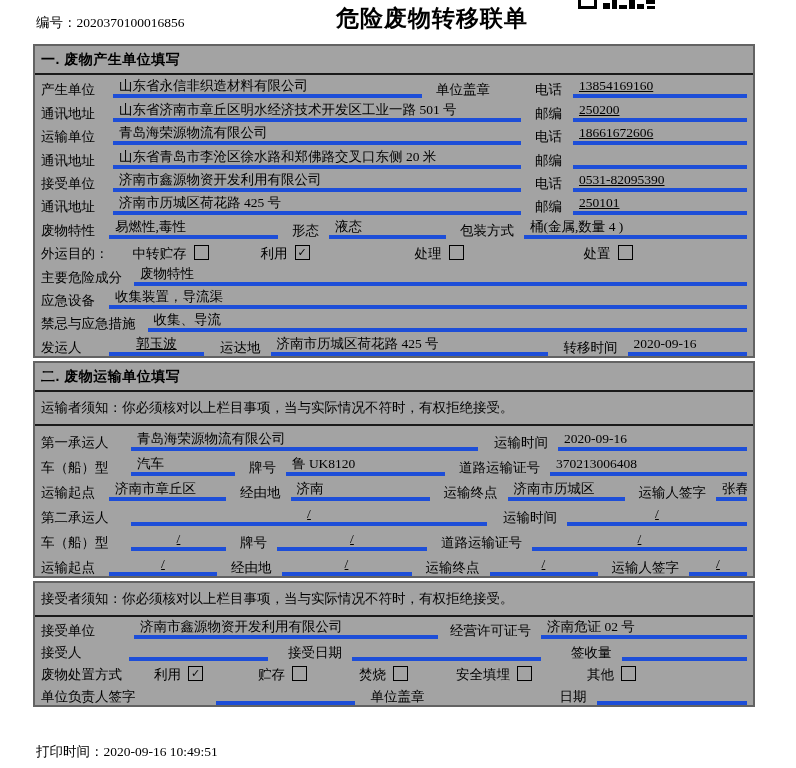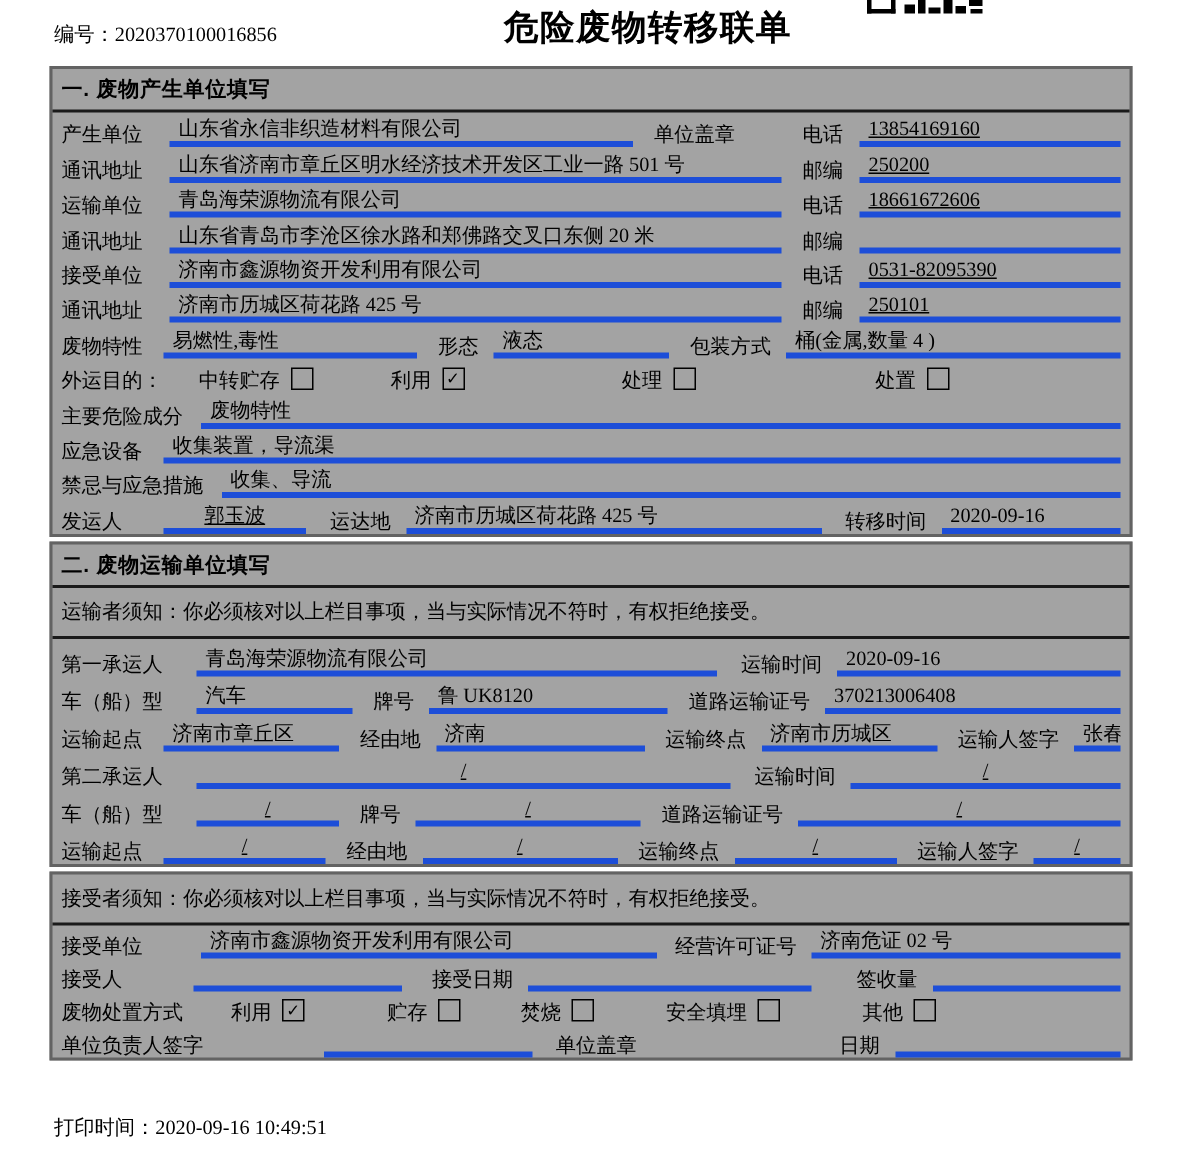--- a/index.html
+++ b/index.html
@@ -254,21 +254,21 @@
         <span class="l" style="margin-left:30px">签收量</span>
         <span class="v f"></span>
       </div>
 
       <div class="row">
         <span class="l">废物处置方式</span>
         <span class="l" style="margin-left:22px;margin-right:0">利用</span>
         <span class="cb">✓</span>
         <span class="l" style="margin-left:55px;margin-right:0">贮存</span>
         <span class="cb"></span>
-        <span class="l" style="margin-left:40px;margin-right:0">焚烧</span>
+        <span class="l" style="margin-left:52px;margin-right:0">焚烧</span>
         <span class="cb"></span>
         <span class="l" style="margin-left:48px;margin-right:0">安全填埋</span>
         <span class="cb"></span>
         <span class="l" style="margin-left:55px;margin-right:0">其他</span>
         <span class="cb"></span>
       </div>
 
       <div class="row">
         <span class="l">单位负责人签字</span>
         <span class="v" style="width:130px;margin-left:70px"></span>

